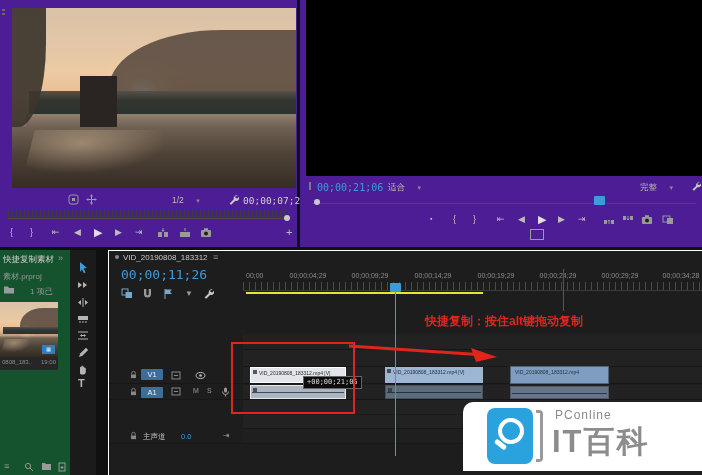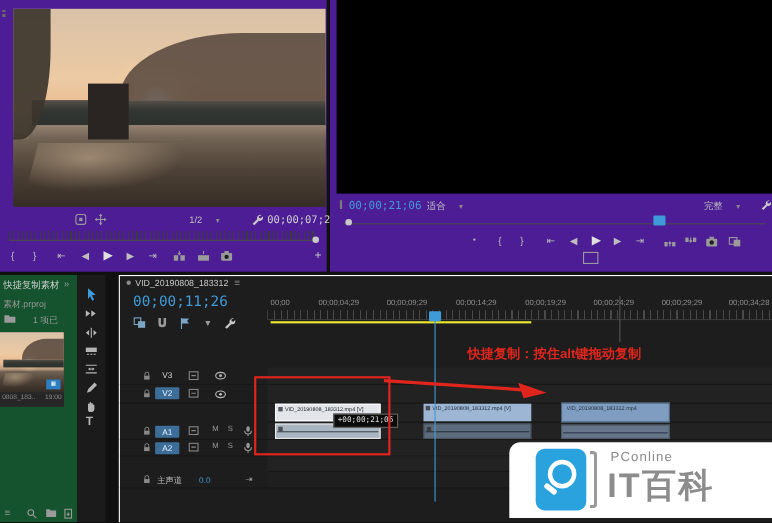--- a/index.html
+++ b/index.html
@@ -319,93 +319,49 @@
     <div class="abs" style="left:137px;top:41px;width:237px;height:2px;background:#e6e632"></div>
 
     <div class="lane" style="top:83px;height:15px"></div>
     <div class="lane" style="top:99px;height:16px"></div>
     <div class="lane" style="top:116px;height:16px"></div>
     <div class="lane" style="top:134px;height:14px"></div>
     <div class="lane" style="top:149px;height:14px"></div>
     <div class="lane" style="top:163px;height:14px"></div>
     <div class="lane" style="top:178px;height:14px;background:rgba(255,255,255,.012)"></div>
 
-    <div class="trackrow" style="top:83px;height:15px">
+    <div class="trackrow" style="top:116px;height:16px">
       <span class="abs" style="left:20px;top:3px">
           <svg width="9" height="9" viewBox="0 0 10 10">
             <path d="M3 5V3.5a2 2 0 0 1 4 0V5" stroke="#888" fill="none"></path>
             <rect x="2.2" y="5" width="5.6" height="4" fill="#888"></rect>
           </svg>
         </span>
-      <span class="tname">V3</span>
-      <span class="abs" style="left:62px;top:3px">
-          <svg width="10" height="9" viewBox="0 0 10 9">
-            <rect x="1" y="1" width="8" height="7" fill="none" stroke="#888"></rect>
-            <path d="M3 4.5h4" stroke="#888"></path>
-          </svg>
-        </span>
-      <span class="abs" style="left:86px;top:3px">
-          <svg width="11" height="9" viewBox="0 0 11 9">
-            <ellipse cx="5.5" cy="4.5" rx="4.4" ry="3" fill="none" stroke="#bbb"></ellipse>
-            <circle cx="5.5" cy="4.5" r="1.3" fill="#bbb"></circle>
-          </svg>
-        </span>
-    </div>
-    <div class="trackrow" style="top:99px;height:16px">
-      <span class="abs" style="left:20px;top:3px">
-          <svg width="9" height="9" viewBox="0 0 10 10">
-            <path d="M3 5V3.5a2 2 0 0 1 4 0V5" stroke="#888" fill="none"></path>
-            <rect x="2.2" y="5" width="5.6" height="4" fill="#888"></rect>
-          </svg>
-        </span>
-      <span class="tname on">V2</span>
-      <span class="abs" style="left:62px;top:3px">
+      <span class="tname on">V1</span>
+      <span class="abs" style="left:62px;top:4px">
           <svg width="10" height="9" viewBox="0 0 10 9">
             <rect x="1" y="1" width="8" height="7" fill="none" stroke="#888"></rect>
             <path d="M3 4.5h4" stroke="#888"></path>
           </svg>
         </span>
       <span class="abs" style="left:86px;top:4px">
           <svg width="11" height="9" viewBox="0 0 11 9">
             <ellipse cx="5.5" cy="4.5" rx="4.4" ry="3" fill="none" stroke="#bbb"></ellipse>
             <circle cx="5.5" cy="4.5" r="1.3" fill="#bbb"></circle>
           </svg>
         </span>
     </div>
     <div class="trackrow" style="top:134px;height:14px">
       <span class="abs" style="left:20px;top:2px">
           <svg width="9" height="9" viewBox="0 0 10 10">
             <path d="M3 5V3.5a2 2 0 0 1 4 0V5" stroke="#888" fill="none"></path>
             <rect x="2.2" y="5" width="5.6" height="4" fill="#888"></rect>
           </svg>
         </span>
       <span class="tname on">A1</span>
-      <span class="abs" style="left:62px;top:2px">
-          <svg width="10" height="9" viewBox="0 0 10 9">
-            <rect x="1" y="1" width="8" height="7" fill="none" stroke="#888"></rect>
-            <path d="M3 4.5h4" stroke="#888"></path>
-          </svg>
-        </span>
-      <span class="ms" style="left:84px">M</span>
-      <span class="ms" style="left:98px">S</span>
-      <span class="abs" style="left:112px;top:2px">
-          <svg width="9" height="10" viewBox="0 0 9 10">
-            <rect x="3" y="0.5" width="3" height="5" rx="1.5" fill="#999"></rect>
-            <path d="M1.5 4.5a3 3 0 0 0 6 0M4.5 7.7v1.8" stroke="#999" fill="none"></path>
-          </svg>
-        </span>
-    </div>
-    <div class="trackrow" style="top:149px;height:14px">
-      <span class="abs" style="left:20px;top:2px">
-          <svg width="9" height="9" viewBox="0 0 10 10">
-            <path d="M3 5V3.5a2 2 0 0 1 4 0V5" stroke="#888" fill="none"></path>
-            <rect x="2.2" y="5" width="5.6" height="4" fill="#888"></rect>
-          </svg>
-        </span>
-      <span class="tname on">A2</span>
       <span class="abs" style="left:62px;top:2px">
           <svg width="10" height="9" viewBox="0 0 10 9">
             <rect x="1" y="1" width="8" height="7" fill="none" stroke="#888"></rect>
             <path d="M3 4.5h4" stroke="#888"></path>
           </svg>
         </span>
       <span class="ms" style="left:84px">M</span>
       <span class="ms" style="left:98px">S</span>
       <span class="abs" style="left:112px;top:2px">
           <svg width="9" height="10" viewBox="0 0 9 10">

